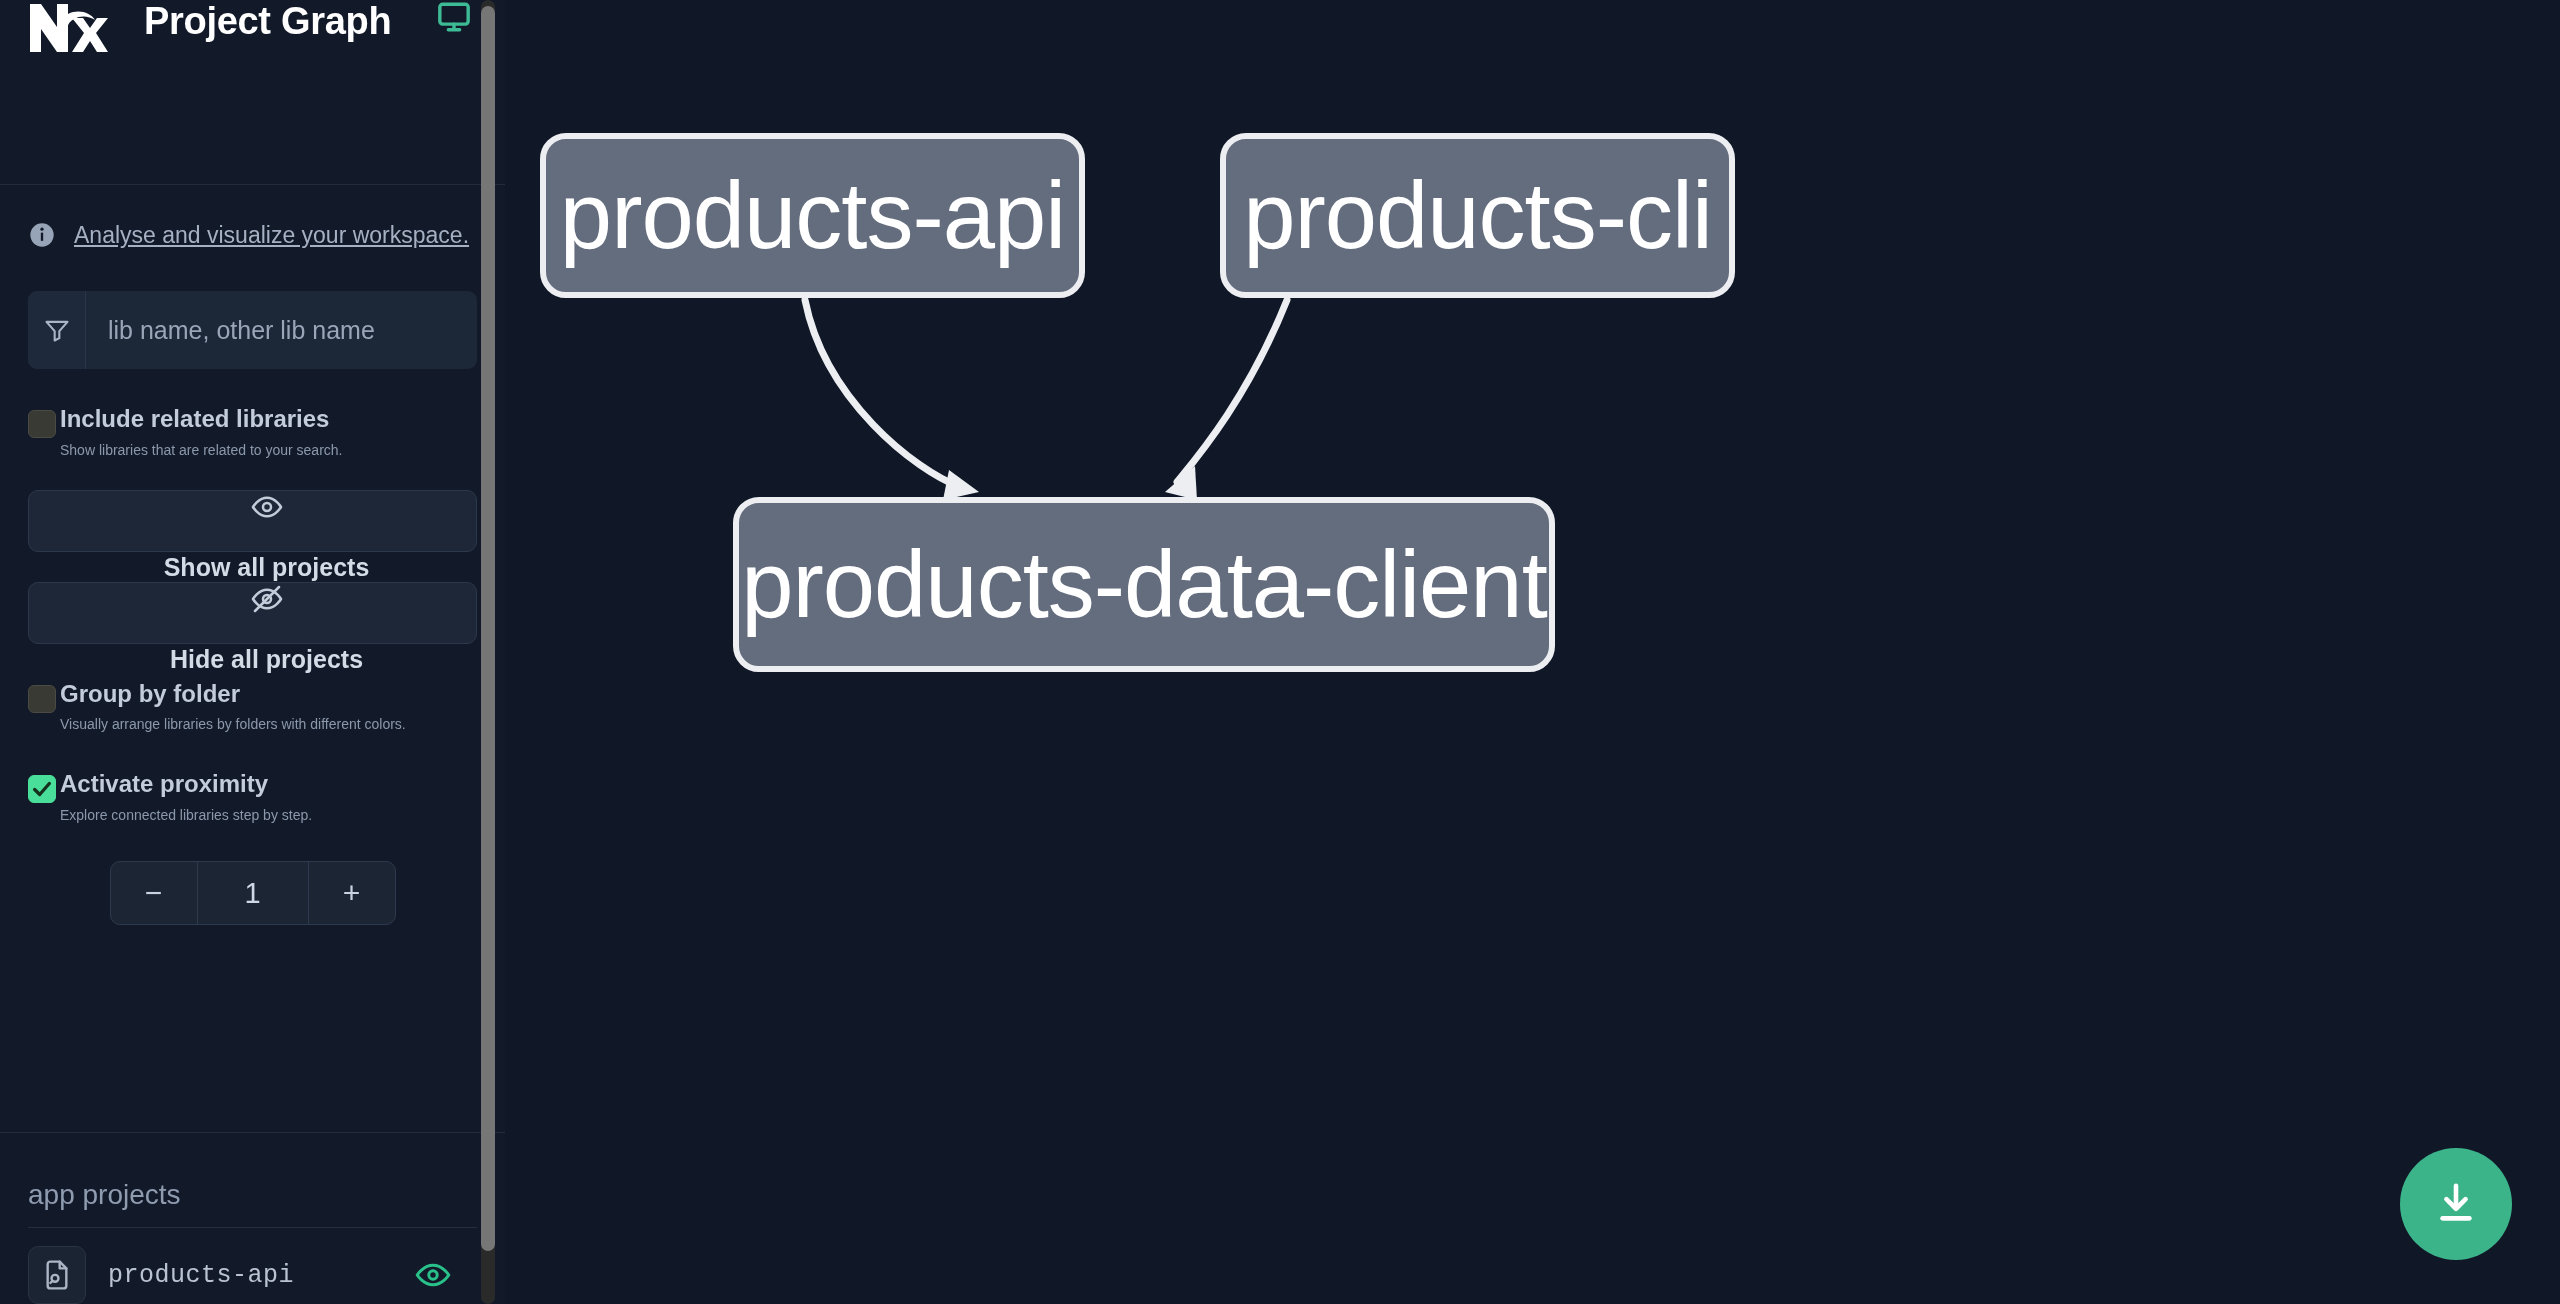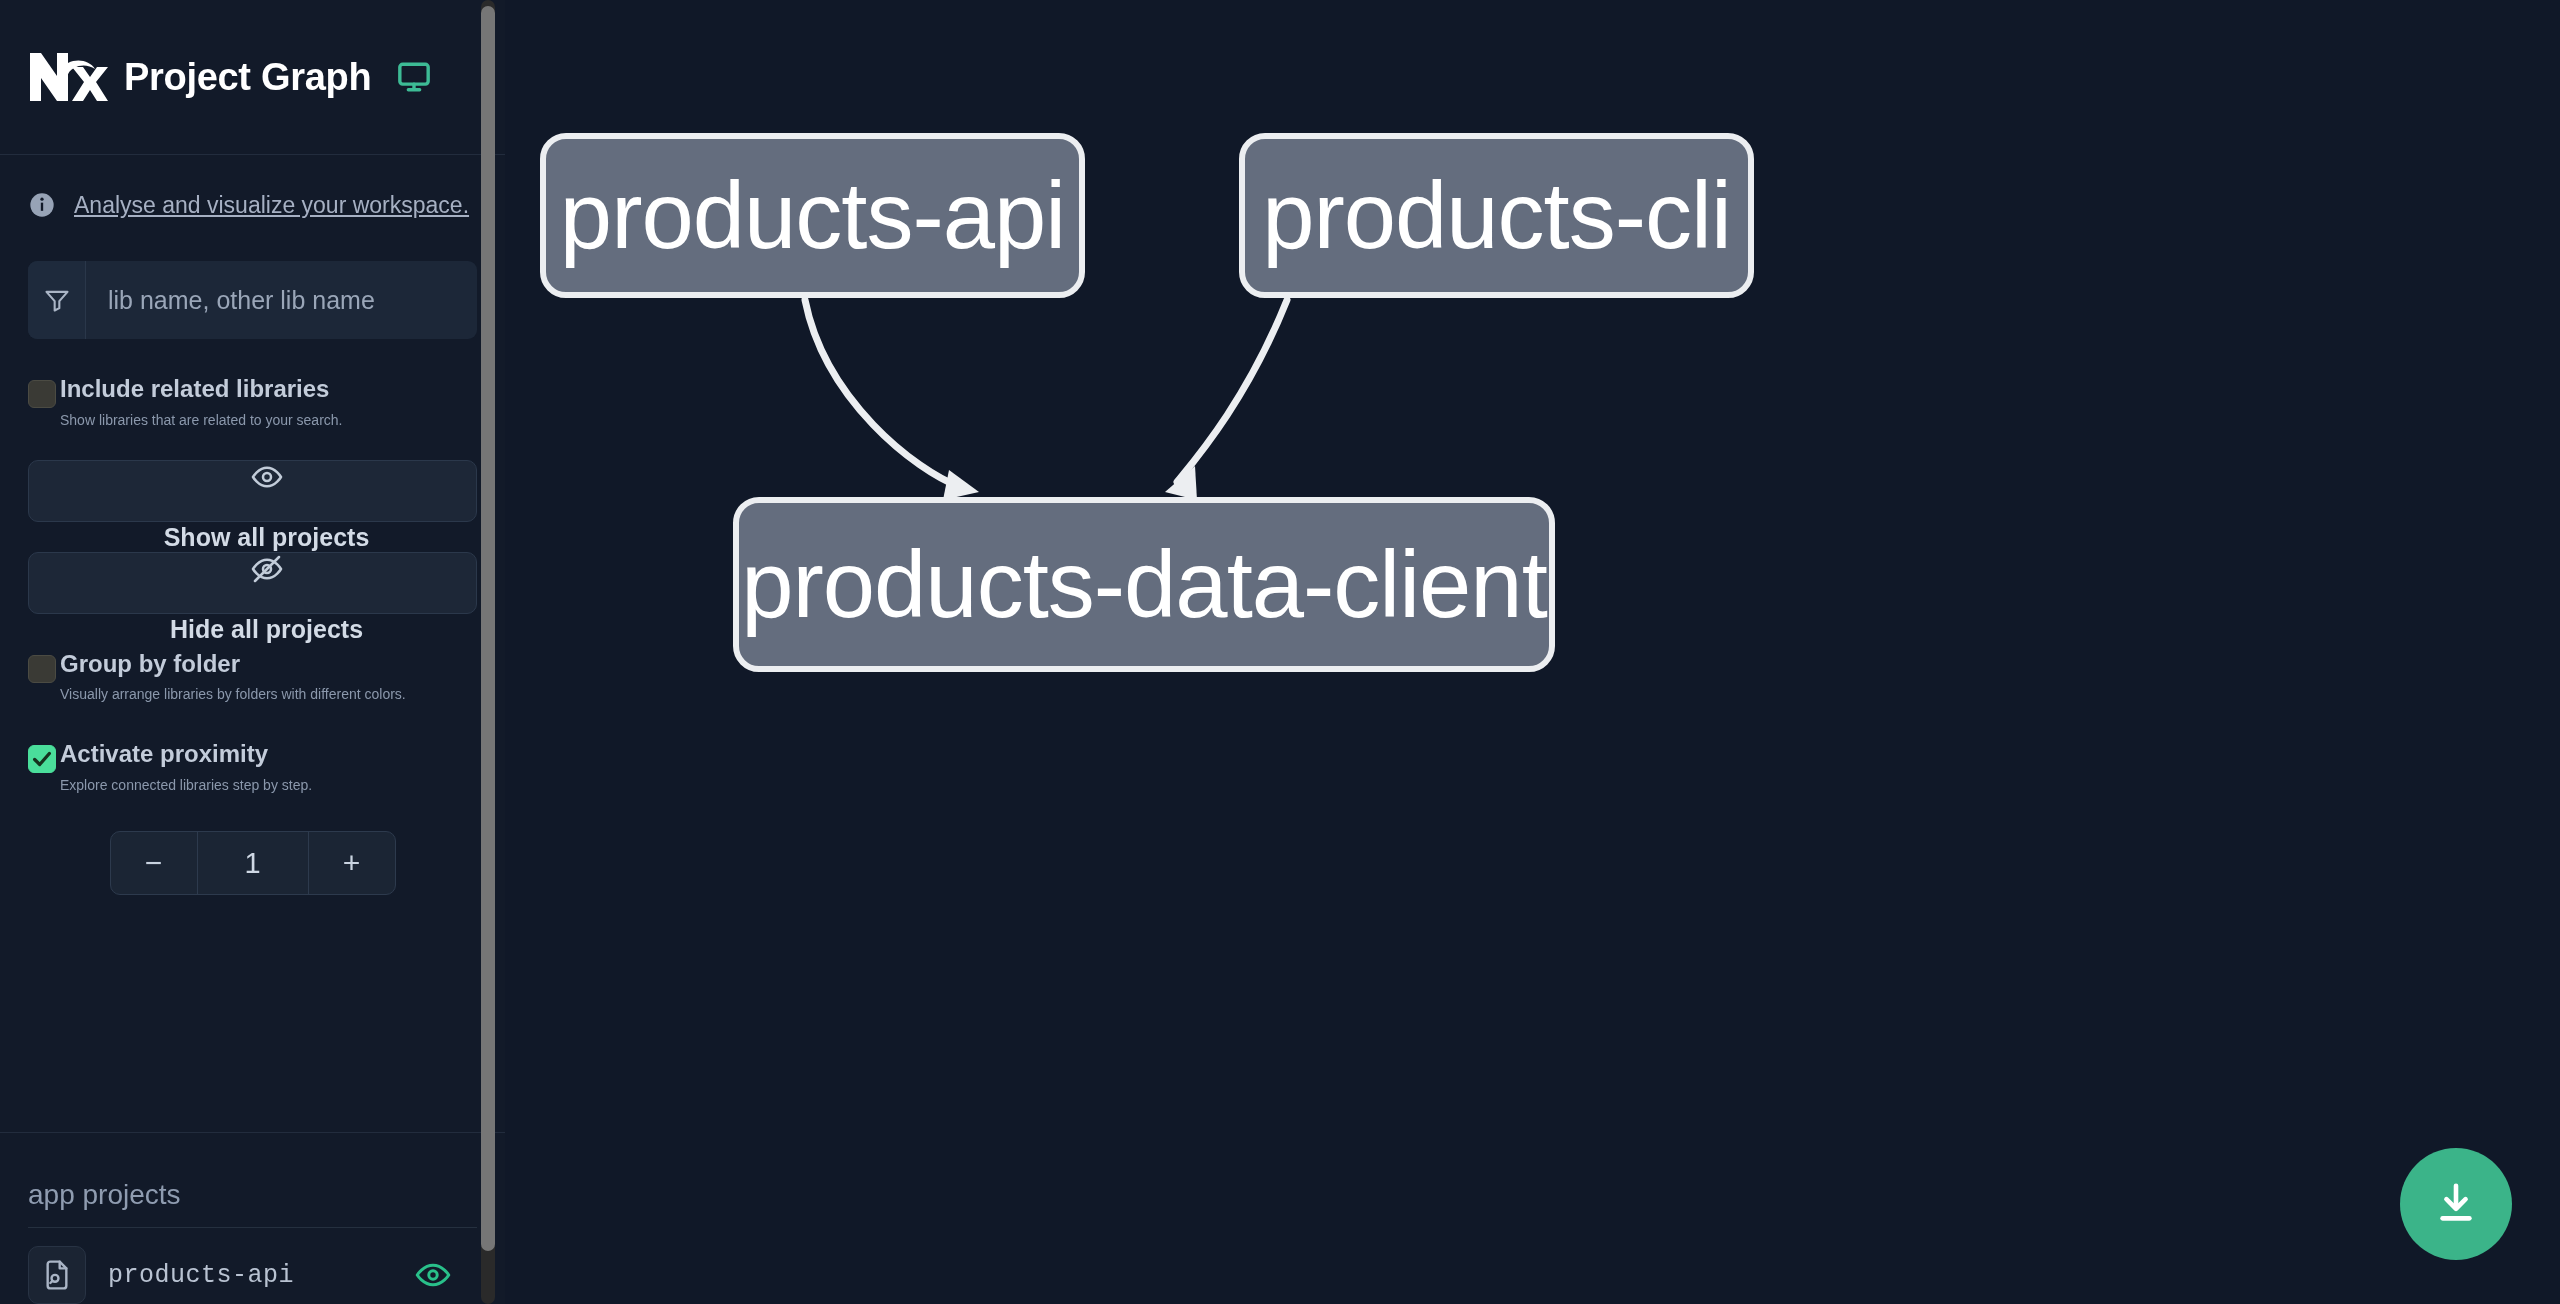--- a/index.html
+++ b/index.html
@@ -13,25 +13,25 @@
 
   
   .sidebar {
     position: relative;
     width: 505px; height: 1304px;
     background: #121a29;
     flex: 0 0 505px;
     display: flex; flex-direction: column;
   }
   .sb-header {
-    height: 155px;
-    display: flex; align-items: center;
+    height: 185px;
+    display: flex; 
     padding-left: 28px;
     border-bottom: 1px solid #222c3d;
-    gap: 10px;
+    gap: 30px;
   }
   .nx-logo { width: 86px; height: 56px; flex: 0 0 86px; }
   .app-title {
     font-size: 38px; font-weight: 700; color: #ffffff;
     letter-spacing: -0.3px; white-space: nowrap;
   }
   .monitor-icon { width: 34px; height: 34px; margin-left: 16px; flex:0 0 34px; }
 
   .sb-tagline {
     display: flex; align-items: center; gap: 18px;
@@ -317,21 +317,21 @@
       <path d="M 300 300 C 320 400 410 470 455 487" fill="none" stroke="#eceef1" stroke-width="7" stroke-linecap="round"></path>
       <polygon points="444,470 474,492 438,500" fill="#eceef1"></polygon>
       <path d="M 782 300 C 742 400 690 460 672 482" fill="none" stroke="#eceef1" stroke-width="7" stroke-linecap="round"></path>
       <polygon points="690,466 660,492 692,500" fill="#eceef1"></polygon>
     </svg>
 
     <div class="node" style="left:35px;  top:133px; width:545px; height:165px;">
       <span>products-api</span>
     </div>
 
-    <div class="node" style="left:734px; top:133px; width:515px; height:165px;">
+    <div class="node" style="left:715px; top:133px; width:515px; height:165px;">
       <span>products-cli</span>
     </div>
 
     <div class="node" style="left:228px; top:497px; width:822px; height:175px;">
       <span>products-data-client</span>
     </div>
 
     <button class="fab">
       <span>
         <svg viewBox="0 0 24 24" fill="none" stroke="#ffffff" stroke-width="2.4" stroke-linecap="round" stroke-linejoin="round">

